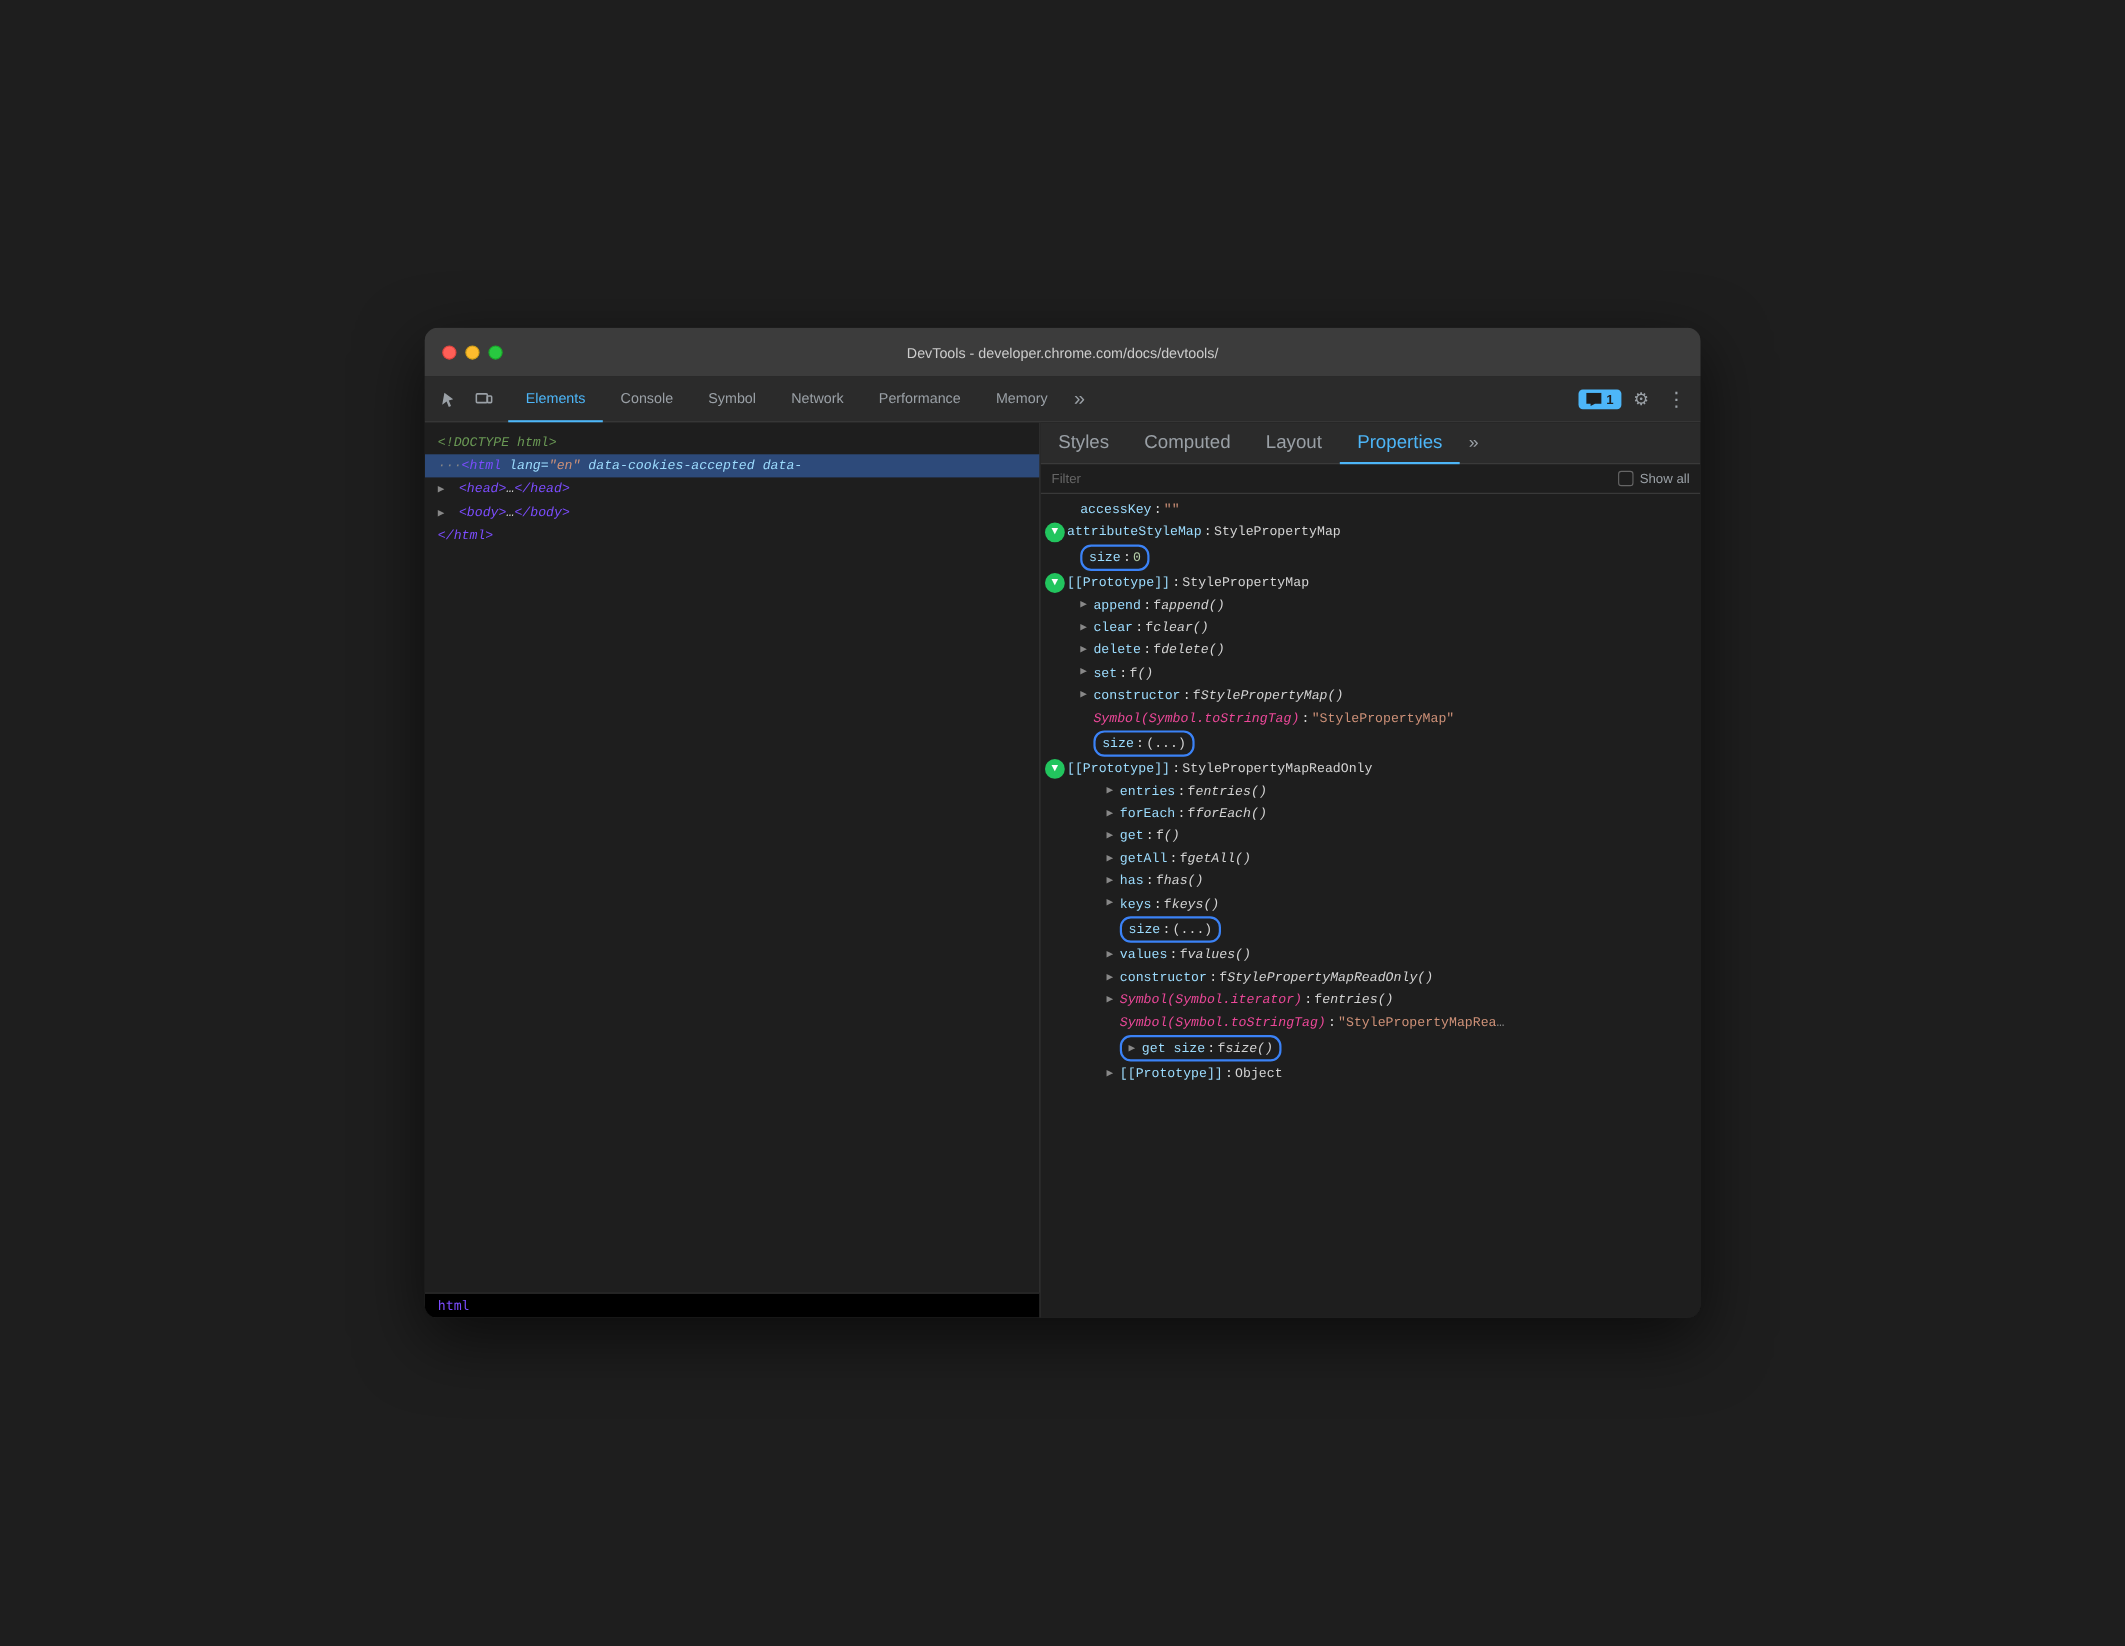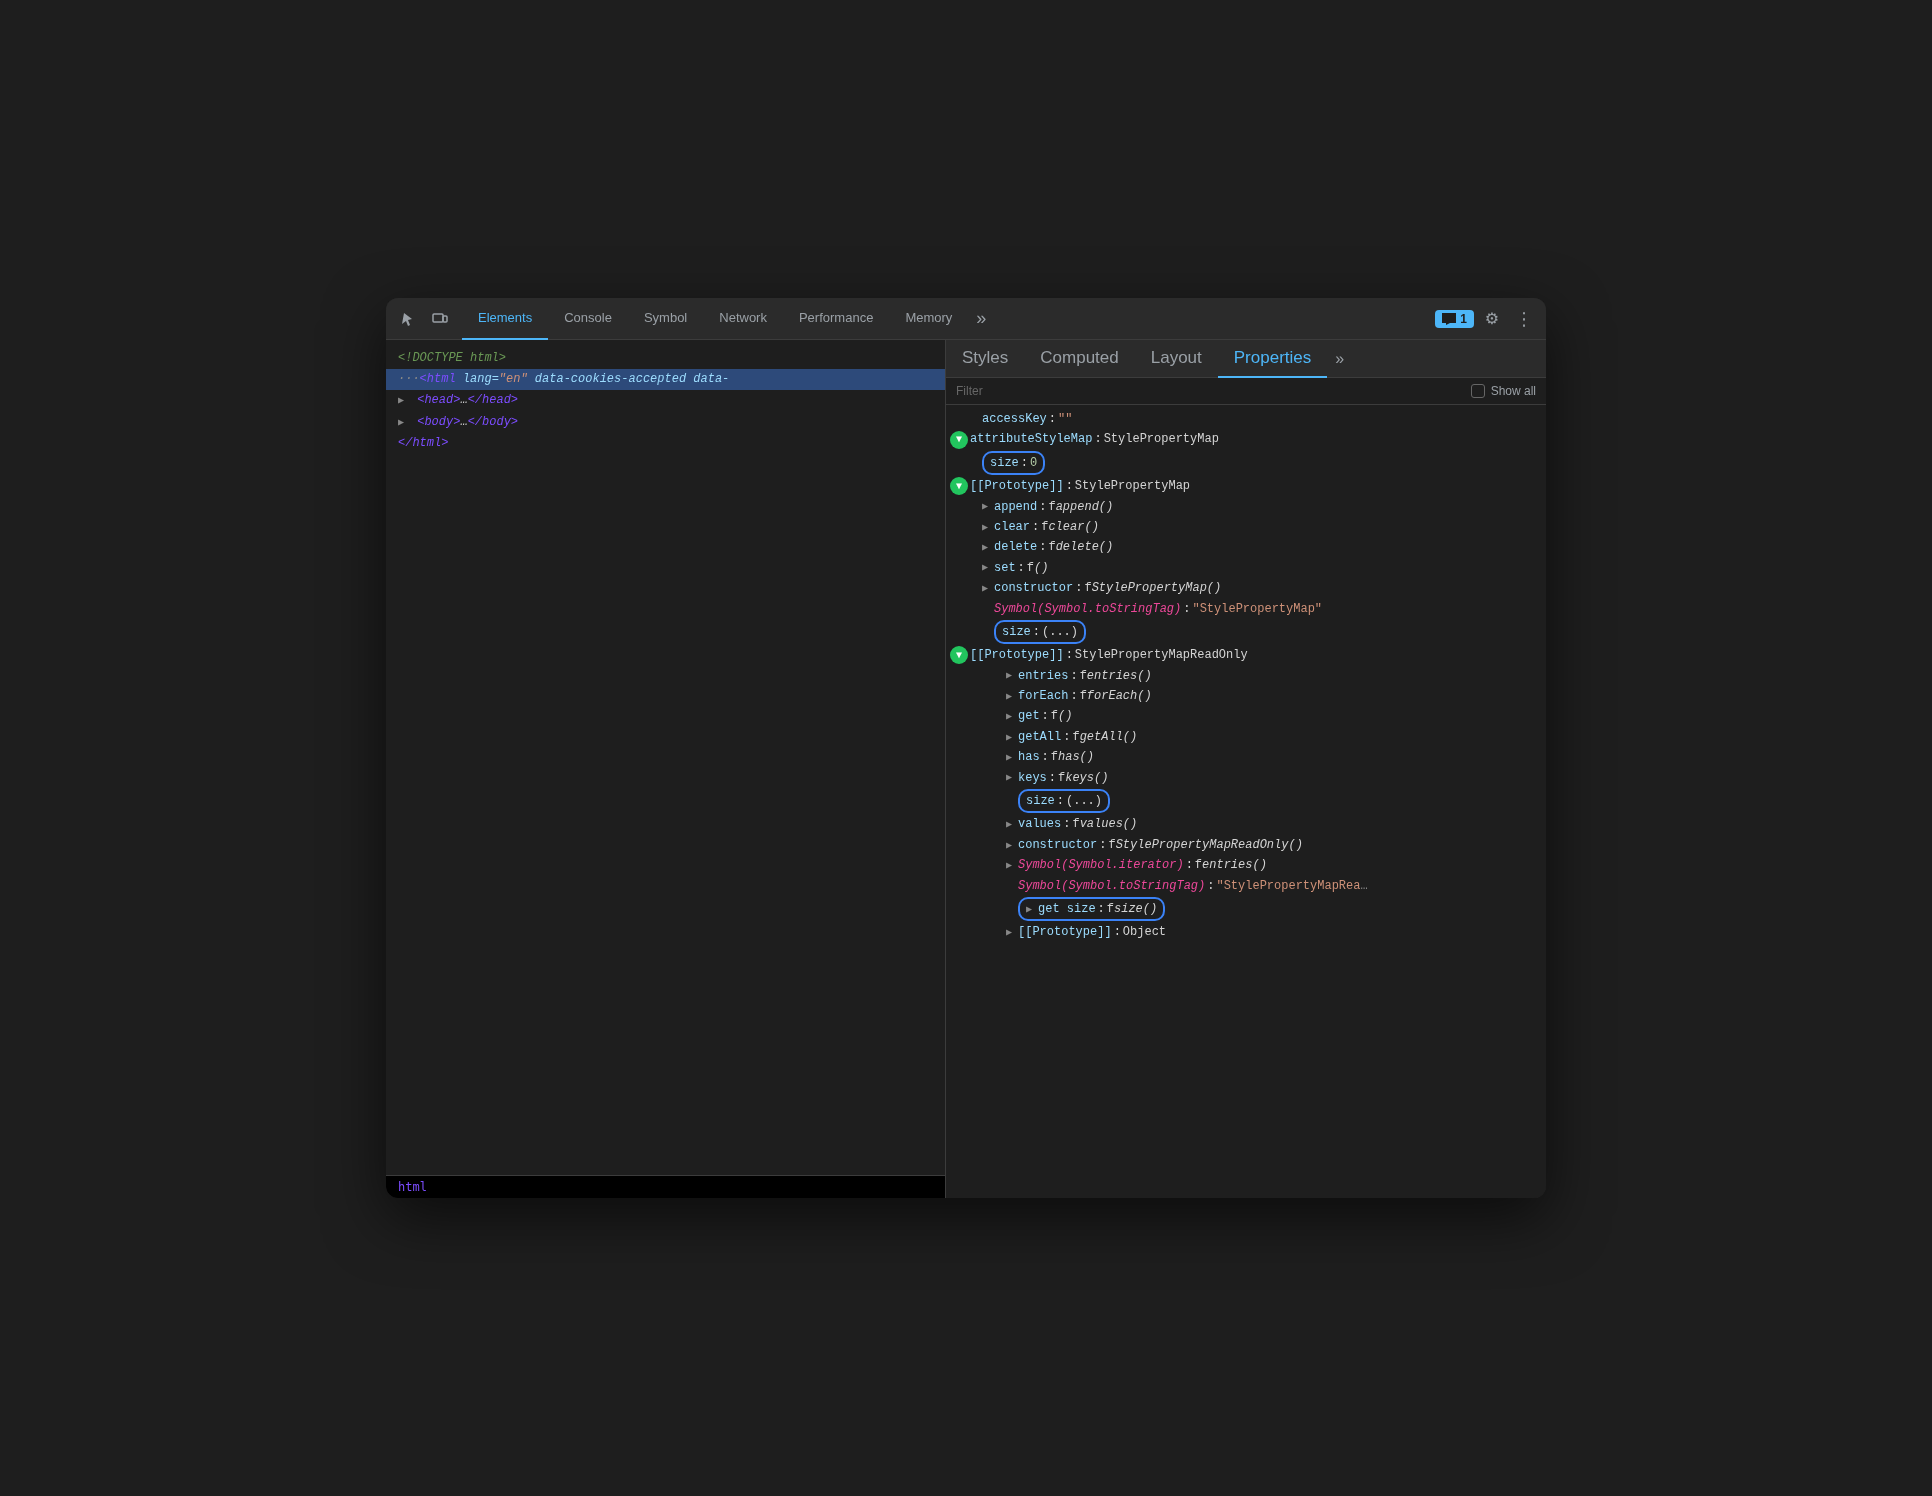--- a/index.html
+++ b/index.html
@@ -297,20 +297,26 @@
       font-size: 10px;
       font-weight: bold;
       flex-shrink: 0;
     }
   </style>
 </head>
 <body>
 
 <div class="window">
 
+  <div class="titlebar">
+    <div class="traffic-light tl-red"></div>
+    <div class="traffic-light tl-yellow"></div>
+    <div class="traffic-light tl-green"></div>
+    <span class="titlebar-title">DevTools - developer.chrome.com/docs/devtools/</span>
+  </div>
 
   <div class="devtools">
 
     <div class="tab-bar">
       <div class="tab-bar-icons">
         <div class="icon-btn">
           <svg width="16" height="16" viewBox="0 0 16 16" fill="#9aa0a6">
             <path d="M4 2l8 6-4 1 2 5-2 1-2-5-4 3z"></path>
           </svg>
         </div>

